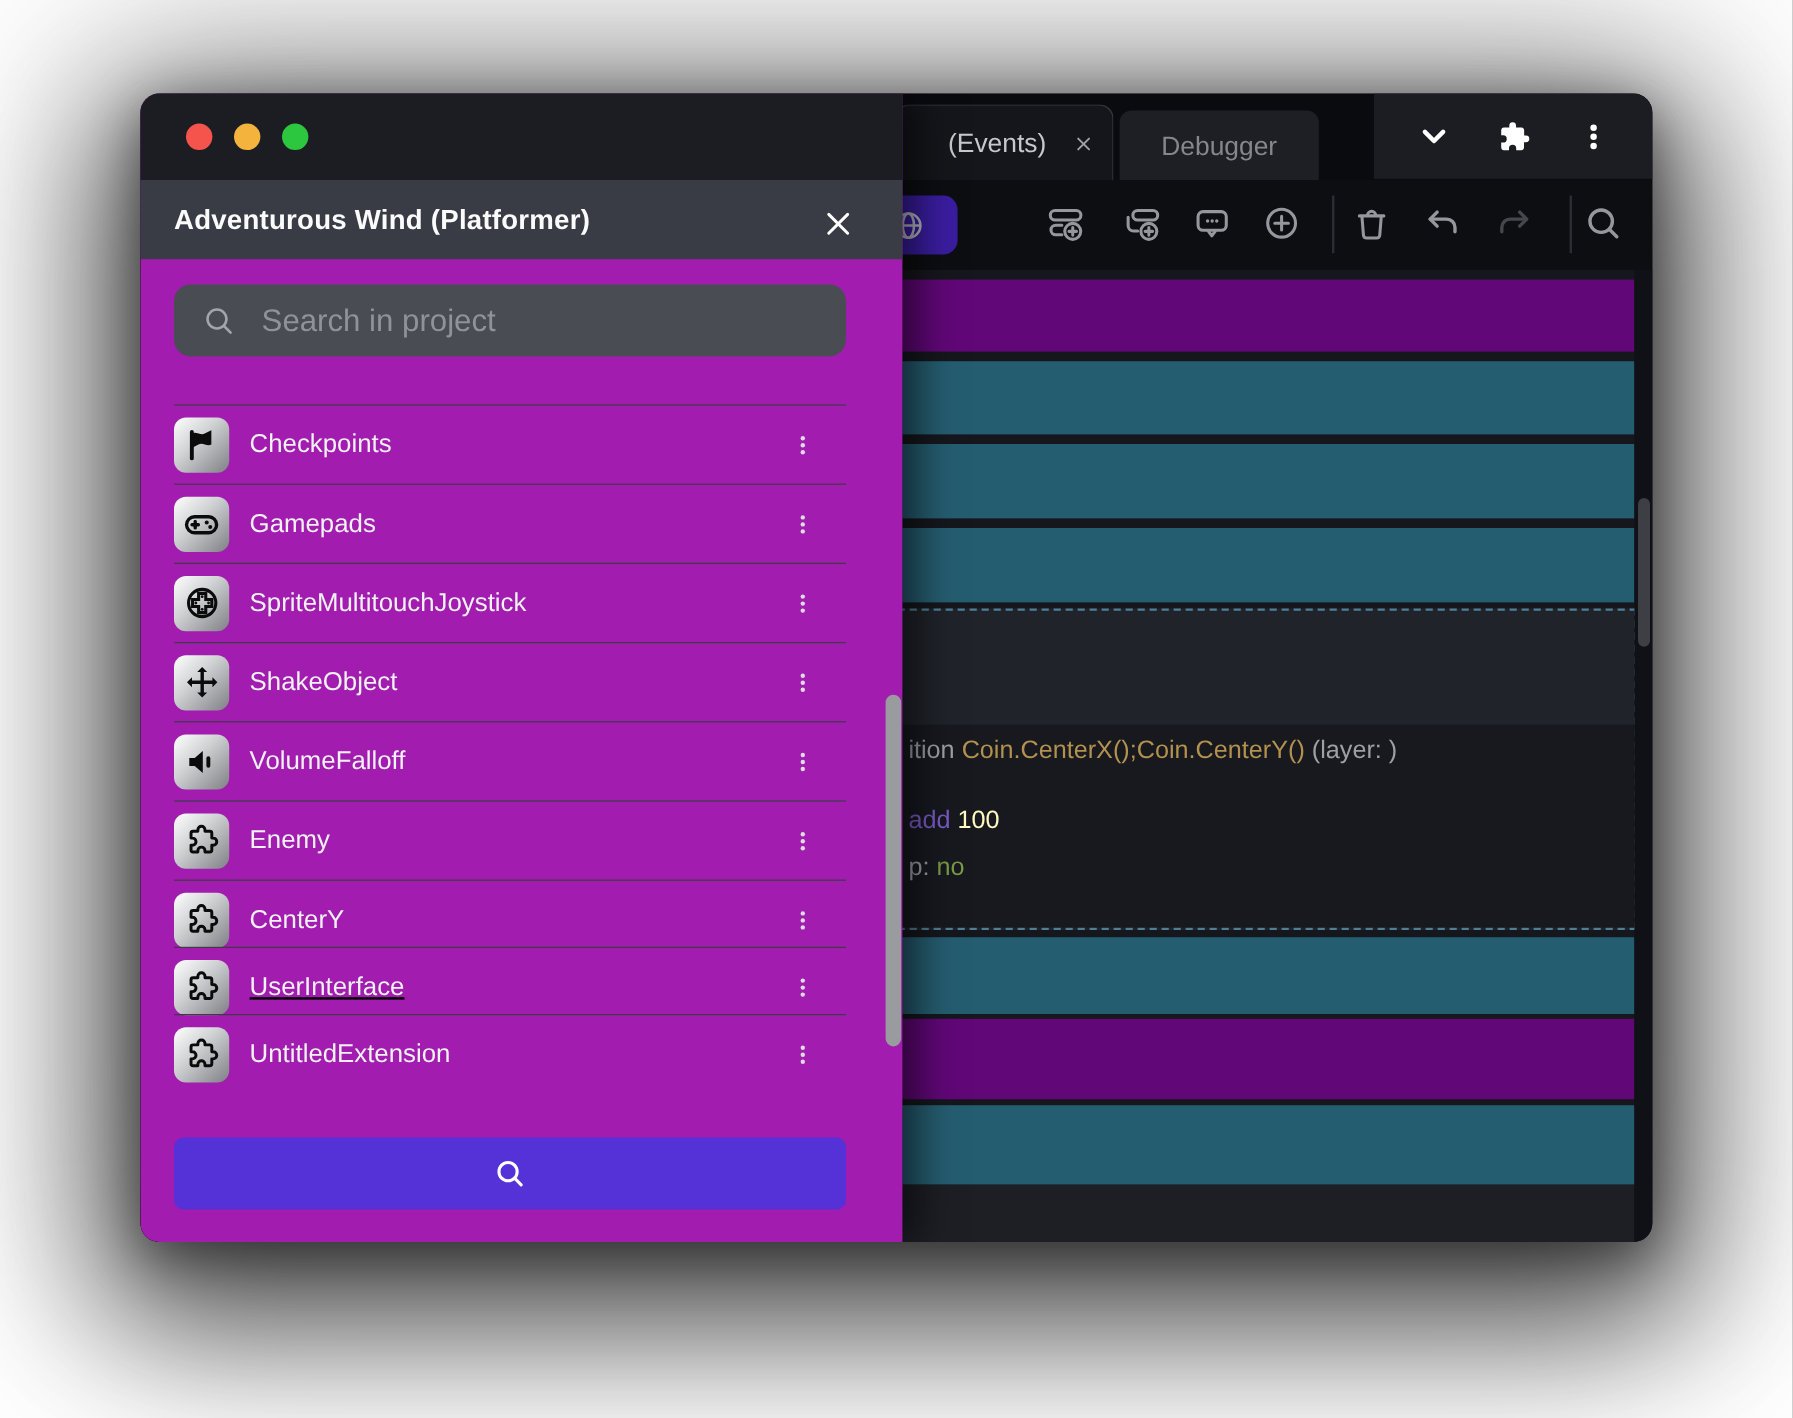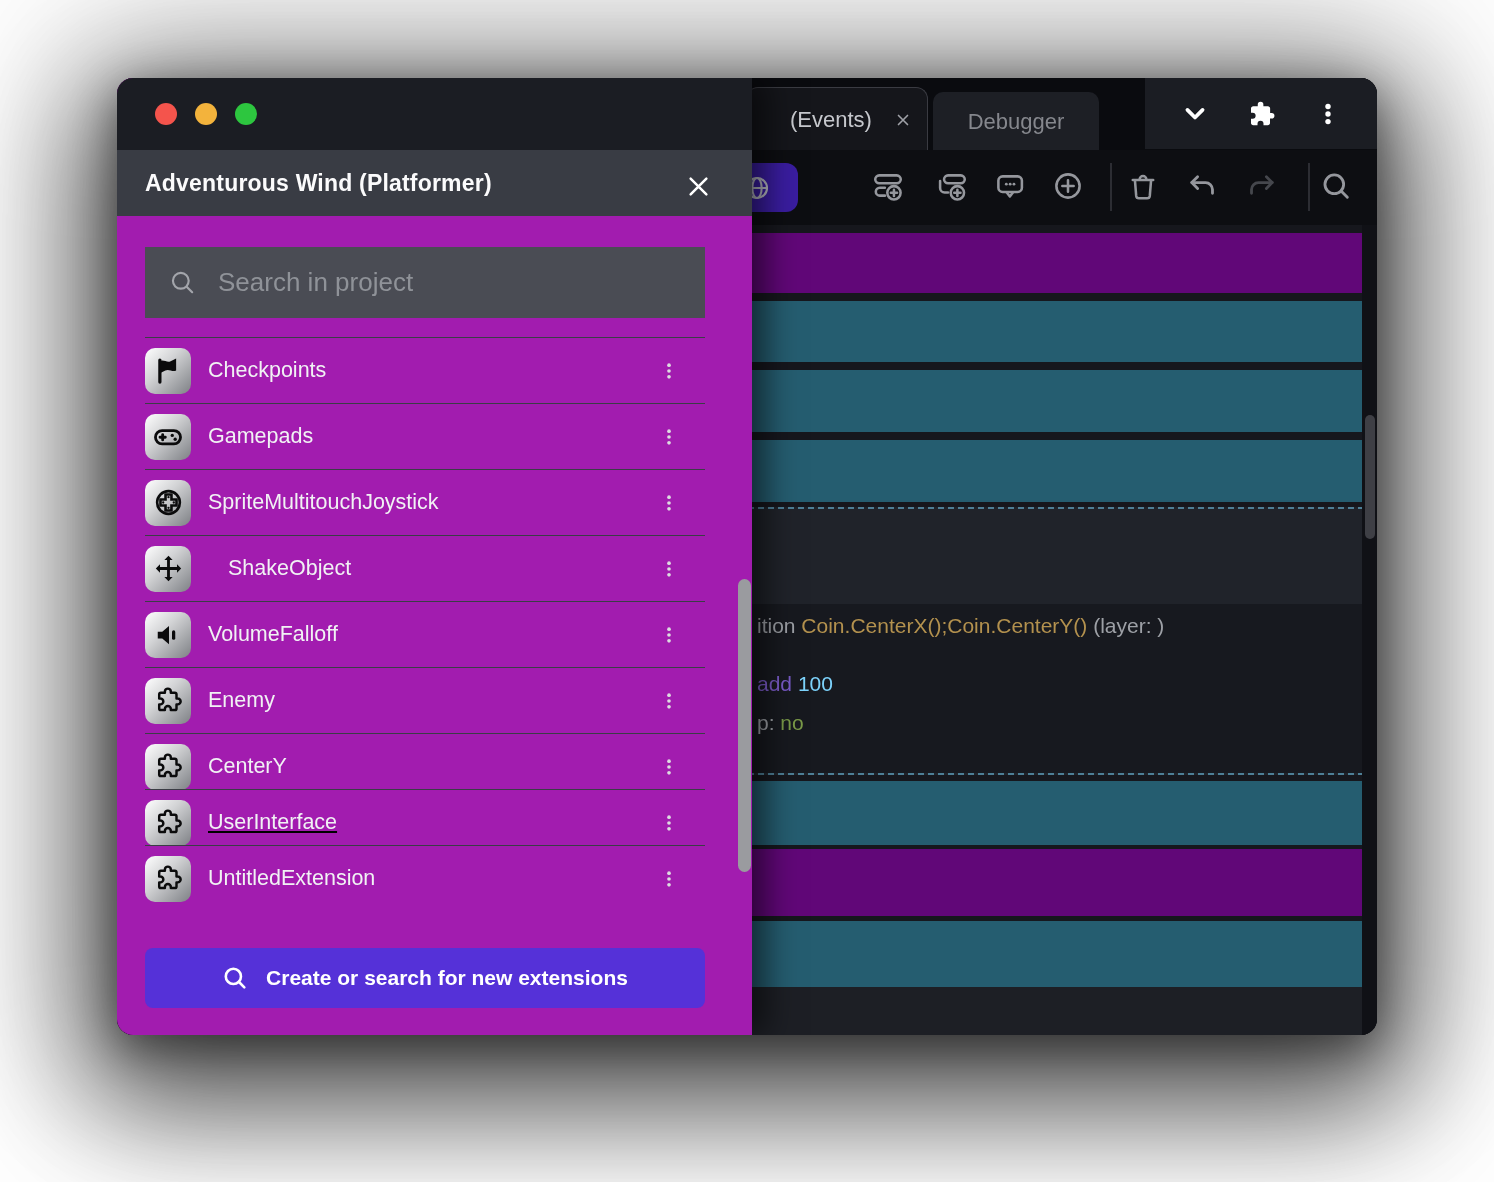--- a/index.html
+++ b/index.html
@@ -67,22 +67,22 @@
     box-shadow:14px 0 30px rgba(0,0,0,.55);
   }
   .drawer-top{position:absolute;left:0;top:0;width:100%;height:72px;background:#1b1d23;}
   .lights{position:absolute;left:38px;top:25px;display:flex;gap:18px;}
   .light{width:22px;height:22px;border-radius:50%;}
   .drawer-header{position:absolute;left:0;top:72px;width:100%;height:66px;background:#393c44;display:flex;align-items:center;}
   .drawer-title{margin-left:28px;font-size:23px;font-weight:700;color:#fbfbfc;letter-spacing:.2px;}
   .drawer-close{position:absolute;left:566px;top:93px;width:30px;height:30px;display:flex;align-items:center;justify-content:center;}
 
   .searchbox{
-    position:absolute;left:28px;top:169px;width:560px;height:71px;background:#4a4c54;
-    border-radius:0;display:flex;align-items:center;
+    position:absolute;left:28px;top:159px;width:560px;height:60px;background:#4a4c54;
+    border-radius:14px;display:flex;align-items:center;
   }
   .searchbox svg{margin-left:24px;flex:none;}
   .search-placeholder{margin-left:22px;font-size:26px;color:#8f9298;}
 
   .ext-row{
     position:absolute;left:28px;width:560px;height:66px;border-top:1px solid #3b3d45;
     display:flex;align-items:center;box-sizing:border-box;
   }
   .tile-icon{
     width:46px;height:46px;border-radius:10px;flex:none;
@@ -204,21 +204,21 @@
         </svg>
     </div>
   </div>
 
   <div class="sheet">
     <div class="sheet-filler"></div>
     <div class="rows">
       <div class="selected-event">
         <div class="selected-actions">
           <div class="code-line code-line-1"><span style="color: rgb(157, 160, 166);">ition </span><span style="color: rgb(179, 145, 78);">Coin.CenterX()</span><span style="color: rgb(179, 145, 78);">;</span><span style="color: rgb(179, 145, 78);">Coin.CenterY()</span><span style="color: rgb(157, 160, 166);"> (layer: )</span></div>
-          <div class="code-line code-line-2"><span style="color: rgb(122, 91, 200);">add </span><span style="color: #7dd3fc;">100</span></div>
+          <div class="code-line code-line-2"><span style="color: rgb(122, 91, 200);">add </span><span style="color: #fef9c3;">100</span></div>
           <div class="code-line code-line-3"><span style="color: rgb(157, 160, 166);">p: </span><span style="color: rgb(122, 154, 72);">no</span></div>
         </div>
       </div>
     <div class="event-row" style="top: 8px; height: 60px; background: rgb(97, 7, 120);"></div>
         <div class="event-row" style="top: 76px; height: 61px; background: rgb(37, 93, 112);"></div>
         <div class="event-row" style="top: 145px; height: 62px; background: rgb(37, 93, 112);"></div>
         <div class="event-row" style="top: 215px; height: 62px; background: rgb(37, 93, 112);"></div>
         <div class="event-row" style="top: 556px; height: 64px; background: rgb(37, 93, 112);"></div>
         <div class="event-row" style="top: 624px; height: 67px; background: rgb(97, 7, 120);"></div>
         <div class="event-row" style="top: 696px; height: 66px; background: rgb(37, 93, 112);"></div>
@@ -301,21 +301,21 @@
           </span>
     <span class="ext-label">SpriteMultitouchJoystick</span>
     <span class="kebab">
       <svg width="20" height="24" viewBox="0 0 24 24">
               <circle cx="12" cy="5" r="2.2" fill="#dcdde0"></circle>
               <circle cx="12" cy="12" r="2.2" fill="#dcdde0"></circle>
               <circle cx="12" cy="19" r="2.2" fill="#dcdde0"></circle>
             </svg>
     </span>
   </div>
-        <div class="ext-row" style="top: 457px; gap: 20px;">
+        <div class="ext-row" style="top: 457px;">
     <span class="tile-icon">
             <svg width="31" height="31" viewBox="0 0 24 24" fill="#0b0b0c">
               <path d="M12 2.2l3.2 3.2h-2.1v5.5h5.5V8.8l3.2 3.2-3.2 3.2v-2.1h-5.5v5.5h2.1L12 21.8l-3.2-3.2h2.1v-5.5H5.4v2.1L2.2 12l3.2-3.2v2.1h5.5V5.4H8.8z"></path>
             </svg>
           </span>
     <span class="ext-label">ShakeObject</span>
     <span class="kebab">
       <svg width="20" height="24" viewBox="0 0 24 24">
               <circle cx="12" cy="5" r="2.2" fill="#dcdde0"></circle>
               <circle cx="12" cy="12" r="2.2" fill="#dcdde0"></circle>
@@ -399,18 +399,17 @@
             </svg>
     </span>
   </div>
       </div>
 
     <button class="create-btn">
       <svg width="26" height="26" viewBox="0 0 24 24" fill="none" stroke="#ffffff" stroke-width="2.4">
           <circle cx="10.5" cy="10.5" r="7"></circle>
           <path d="M15.7 15.7l4.9 4.9" stroke-linecap="round"></path>
         </svg>
-      <span class="create-btn-label">Create or search for new extensions</span>
     </button>
 
     <div class="drawer-scrollthumb"></div>
   </div>
 </div>
 
 </body></html>

